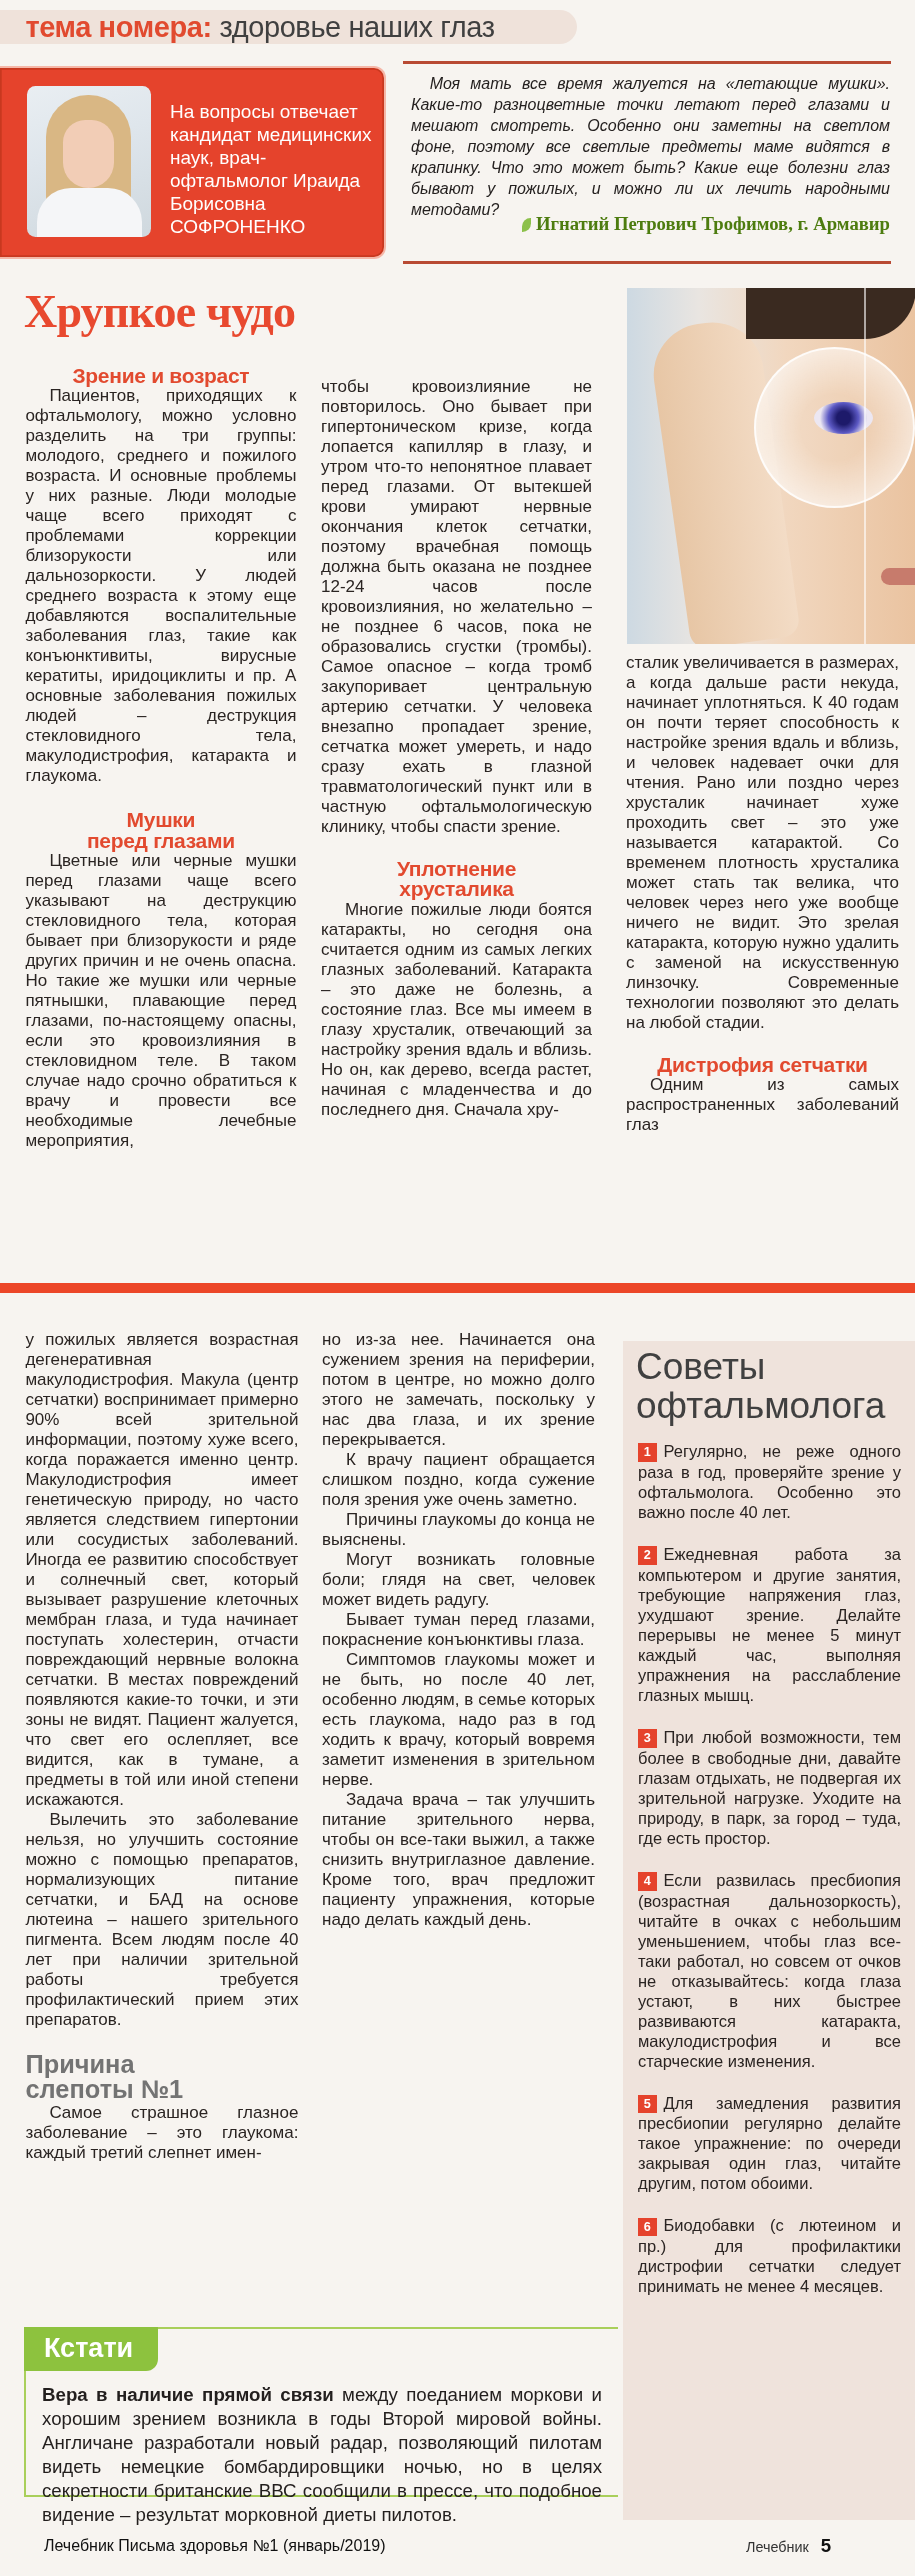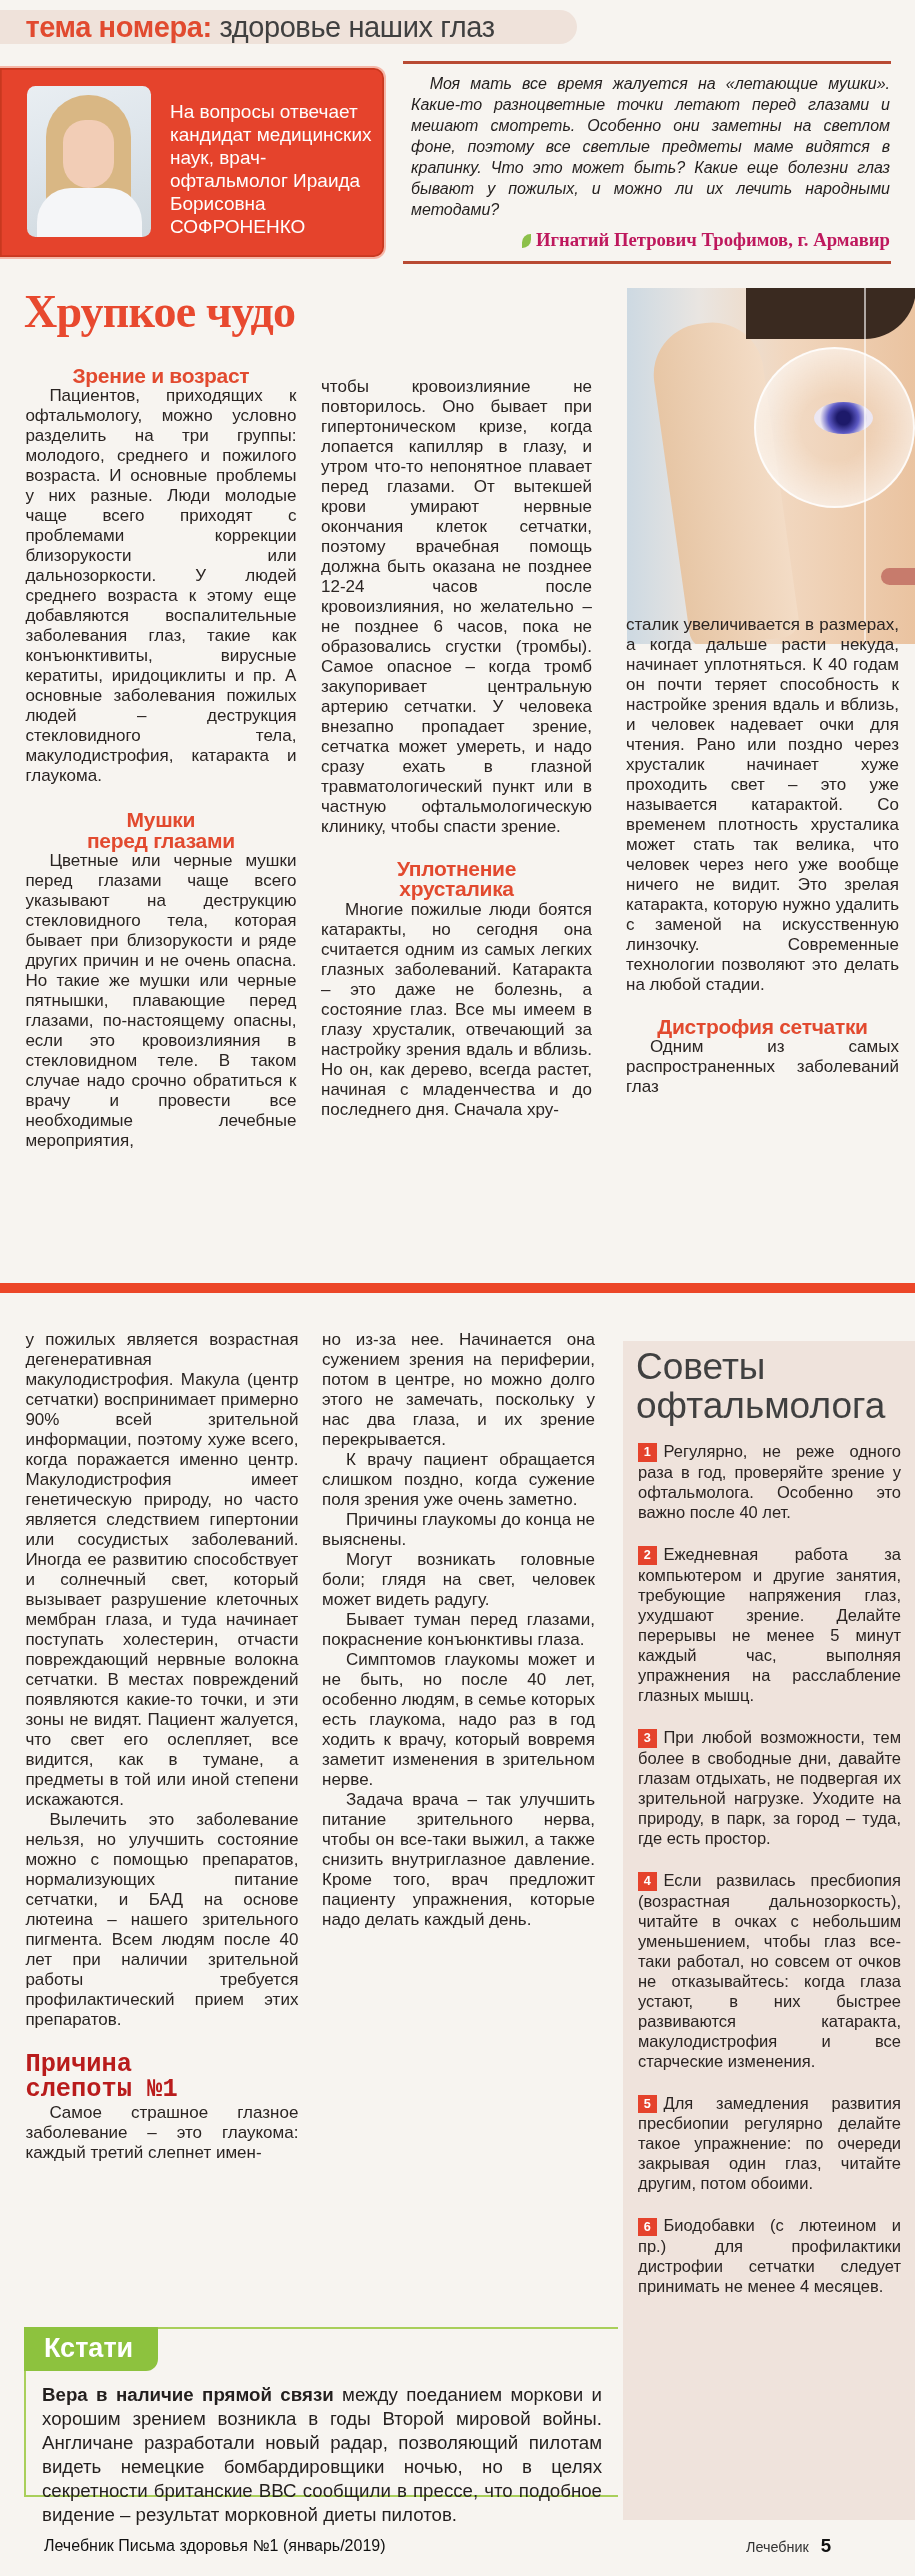--- a/index.html
+++ b/index.html
@@ -17,32 +17,32 @@
   .expert-box { left: 0; top: 66px; width: 386px; height: 193px; background: #e5432c; border: 2.5px solid #f5b7a8; border-left: none; border-radius: 0 12px 12px 0; box-shadow: inset 0 0 0 1.7px #c8381f; }
   .expert-photo { left: 27px; top: 86px; width: 124px; height: 151px; border-radius: 8.5px; overflow: hidden; background: linear-gradient(160deg, #e9eef2 0%, #dfe6ec 40%, #cfd8de 100%); }
   .expert-photo .hair { position: absolute; left: 18.7px; top: 8.5px; width: 85px; height: 127px; border-radius: 42px 42px 25.4px 25.4px; background: #d9b784; }
   .expert-photo .face { position: absolute; left: 36px; top: 34px; width: 51px; height: 68px; border-radius: 25.4px 25.4px 29px 29px; background: #f2cdb6; }
   .expert-photo .coat { position: absolute; left: 10.2px; top: 102px; width: 105px; height: 59px; border-radius: 34px 34px 0 0; background: #f5f6f8; }
   .expert-text { left: 170px; top: 88px; width: 208px; font-size: 19px; line-height: 23px; color: #fff; font-family: "Liberation Sans Narrow", "Liberation Sans", sans-serif; margin-top: 12px; }
 
   
   .q-rule { left: 403px; height: 3.4px; width: 488px; background: #b84a33; }
   .question { left: 411px; top: 73px; width: 479px; font-size: 16px; line-height: 21px; font-style: italic; font-family: "Liberation Sans Narrow", "Liberation Sans", sans-serif; text-align: justify; text-indent: 18.7px; color: #231f1e; }
-  .question-author { left: 411px; top: 229px; width: 479px; font-family: "Liberation Serif", "DejaVu Serif", serif; font-weight: bold; font-size: 18.7px; text-align: right; color: #be185d; white-space: nowrap; }
+  .question-author { left: 411px; top: 213px; width: 479px; font-family: "Liberation Serif", "DejaVu Serif", serif; font-weight: bold; font-size: 18.7px; text-align: right; color: #4d7c0f; white-space: nowrap; }
   .leaf-icon { display: inline-block; width: 8.5px; height: 13.6px; background: #8cc04a; border-radius: 8.5px 0 8.5px 0; margin-right: 5.1px; vertical-align: -1.7px; }
 
   
   .main-title { left: 24px; top: 273px; font-family: "Liberation Serif", "DejaVu Serif", serif; font-weight: bold; font-size: 46px; line-height: 78px; color: #e8492f; white-space: nowrap; letter-spacing: -0.8px; }
 
   
   .col { font-size: 17px; line-height: 20px; text-align: justify; hyphens: manual; color: #2a2422; }
   .col p { text-indent: 24px; }
   .col p.noindent { text-indent: 0; }
   .h { font-weight: 900; color: #e24a2f; font-size: 21px; line-height: 20.4px; letter-spacing: -0.3px; text-align: center; }
-  .h2 { font-weight: bold; color: #b91c1c; font-family: Liberation Mono, monospace; font-size: 25.4px; line-height: 25.4px; text-align: left; }
+  .h2 { font-weight: bold; color: #737373; font-family: Liberation Sans, sans-serif; font-size: 25.4px; line-height: 25.4px; text-align: left; }
 
   .eye-photo { left: 627px; top: 288px; width: 288px; height: 356px; background: linear-gradient(90deg, #cdd9e2 0%, #e9e5e1 25%, #f1d7bf 55%, #eac3a0 100%); overflow: hidden; }
   .eye-photo .hand { position: absolute; left: 42px; top: 34px; width: 110px; height: 322px; border-radius: 51px 51px 17px 17px; background: linear-gradient(90deg, #e7c6a5, #f3dcc6); transform: rotate(-8deg); }
   .eye-photo .hairline { position: absolute; left: 119px; top: 0; width: 170px; height: 51px; border-radius: 0 0 68px 0; background: #3a2a20; }
   .eye-photo .lens { position: absolute; left: 127px; top: 59px; width: 161px; height: 161px; border-radius: 50%; border: 2.5px solid rgba(255,255,255,0.8); background: radial-gradient(circle, rgba(255,255,255,0.1) 30%, rgba(255,255,255,0.55) 70%); }
   .eye-photo .iris { position: absolute; left: 187px; top: 114px; width: 59px; height: 32px; border-radius: 50%; background: radial-gradient(circle, #1d1a6a 20%, #5c59c4 45%, #ece7f2 70%); }
   .eye-photo .vline { position: absolute; left: 237px; top: 0; width: 1.7px; height: 356px; background: rgba(255,255,255,0.6); }
   .eye-photo .lips { position: absolute; left: 254px; top: 280px; width: 51px; height: 17px; border-radius: 17px; background: #c77b6c; }
 
   .page-break { left: 0; top: 1283px; width: 916px; height: 10.2px; background: #ec4628; }
@@ -109,21 +109,21 @@
 
 <div class="abs col" style="left:321px; top:377px; width:271px;">
   <p class="noindent">чтобы кровоизлияние не повторилось. Оно бывает при гипертоническом кризе, когда лопается капилляр в глазу, и утром что-то непонятное плавает перед глазами. От вытекшей крови умирают нервные окончания клеток сетчатки, поэтому врачебная помощь должна быть оказана не позднее 12-24 часов после кровоизлияния, но желательно – не позднее 6 часов, пока не образовались сгустки (тромбы). Самое опасное – когда тромб закупоривает центральную артерию сетчатки. У человека внезапно пропадает зрение, сетчатка может умереть, и надо сразу ехать в глазной травматологический пункт или в частную офтальмологическую клинику, чтобы спасти зрение.</p>
   <div class="h" style="margin-top:22px">
     <div>Уплотнение</div>
     <div>хрусталика</div>
   </div>
   <p>Многие пожилые люди боятся катаракты, но сегодня она считается одним из самых легких глазных заболеваний. Катаракта – это даже не болезнь, а состояние глаз. Все мы имеем в глазу хрусталик, отвечающий за настройку зрения вдаль и вблизь. Но он, как дерево, всегда растет, начиная с младенчества и до последнего дня. Сначала хру-</p>
 </div>
 
-<div class="abs col" style="left:626px; top:615px; width:273px;">
+<div class="abs col" style="left:626px; top:653px; width:273px;">
   <p class="noindent">сталик увеличивается в размерах, а когда дальше расти некуда, начинает уплотняться. К 40 годам он почти теряет способность к настройке зрения вдаль и вблизь, и человек надевает очки для чтения. Рано или поздно через хрусталик начинает хуже проходить свет – это уже называется катарактой. Со временем плотность хрусталика может стать так велика, что человек через него уже вообще ничего не видит. Это зрелая катаракта, которую нужно удалить с заменой на искусственную линзочку. Современные технологии позволяют это делать на любой стадии.</p>
   <div class="h" style="margin-top:22px">Дистрофия сетчатки</div>
   <p>Одним из самых распространенных заболеваний глаз</p>
 </div>
 
 <div class="abs page-break"></div>
 
 <div class="abs col" style="left:25.4px; top:1330px; width:273px;">
   <p class="noindent">у пожилых является возрастная дегенеративная макулодистрофия. Макула (центр сетчатки) воспринимает примерно 90% всей зрительной информации, поэтому хуже всего, когда поражается именно центр. Макулодистрофия имеет генетическую природу, но часто является следствием гипертонии или сосудистых заболеваний. Иногда ее развитию способствует и солнечный свет, который вызывает разрушение клеточных мембран глаза, и туда начинает поступать холестерин, отчасти повреждающий нервные волокна сетчатки. В местах повреждений появляются какие-то точки, и эти зоны не видят. Пациент жалуется, что свет его ослепляет, все видится, как в тумане, а предметы в той или иной степени искажаются.</p>
   <p>Вылечить это заболевание нельзя, но улучшить состояние можно с помощью препаратов, нормализующих питание сетчатки, и БАД на основе лютеина – нашего зрительного пигмента. Всем людям после 40 лет при наличии зрительной работы требуется профилактический прием этих препаратов.</p>

